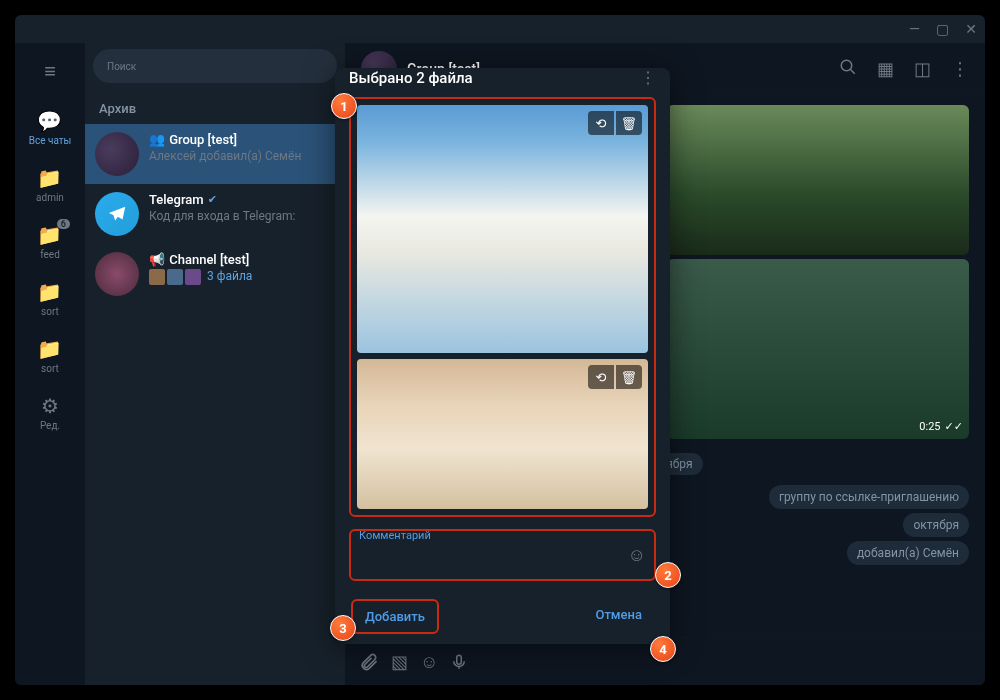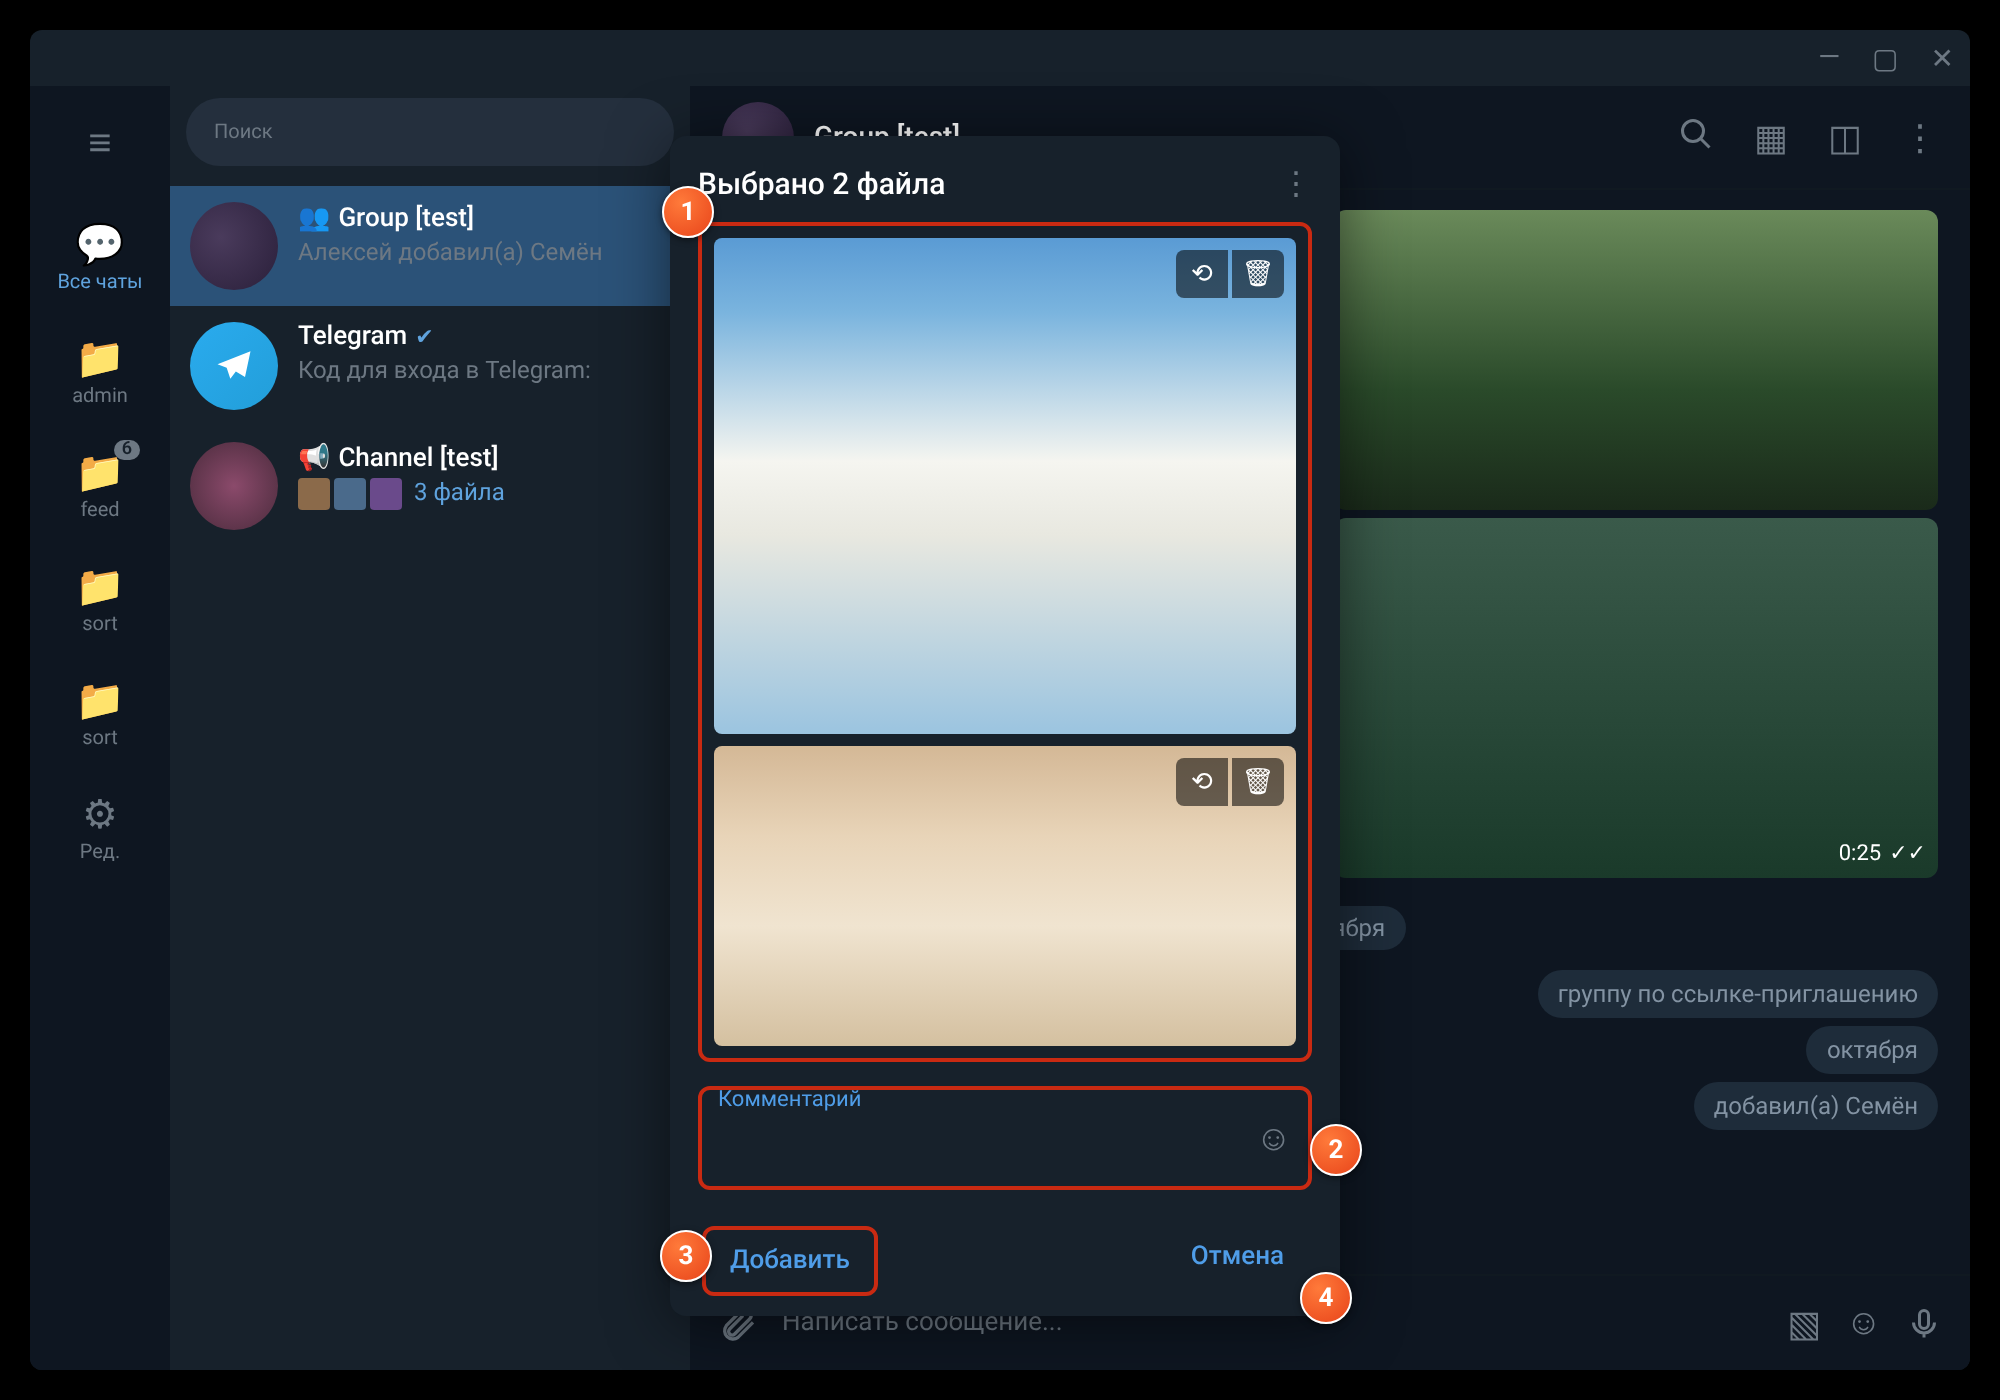--- a/index.html
+++ b/index.html
@@ -43,21 +43,21 @@
 .m3{height:180px;background:linear-gradient(180deg,#d4826a 0%,#8b3a4a 40%,#2a1a3a 100%)}
 .m4{height:180px;background:linear-gradient(180deg,#3a5a4a,#1a3a2a);position:relative}
 .vid-dur{position:absolute;bottom:6px;right:6px;color:#fff;font-size:11px;display:flex;align-items:center;gap:4px}
 .date-pill{background:#1e2c3a;color:#8393a3;font-size:12px;padding:4px 10px;border-radius:12px;display:inline-block;margin:6px 0}
 .sys-msg{display:flex;justify-content:flex-end;margin:4px 0}
 .sys-bubble{background:#1e2c3a;color:#8393a3;font-size:12px;padding:5px 10px;border-radius:12px}
 .composer{height:48px;border-top:1px solid #101921;display:flex;align-items:center;padding:0 14px;gap:12px;color:#6d7883}
 .composer-input{flex:1;color:#6d7883;font-size:13px}
 .composer span{font-size:18px;cursor:pointer}
 
-.modal{position:absolute;top:68px;left:335px;width:335px;background:#17212b;border-radius:8px;box-shadow:0 4px 30px rgba(0,0,0,.5);z-index:10;padding:14px 14px 10px}
+.modal{position:absolute;top:68px;left:335px;width:335px;background:#17212b;border-radius:8px;box-shadow:0 4px 30px rgba(0,0,0,.5);z-index:10;padding:0 14px 10px}
 .modal-hdr{display:flex;justify-content:space-between;align-items:center;margin-bottom:10px}
 .modal-title{color:#fff;font-size:15px;font-weight:500}
 .modal-menu{color:#6d7883;font-size:16px;cursor:pointer}
 .preview-box{border:2px solid #c92a12;border-radius:6px;padding:6px;margin-bottom:12px}
 .preview{position:relative;border-radius:4px;overflow:hidden;margin-bottom:6px}
 .preview:last-child{margin-bottom:0}
 .preview-img{width:100%;height:248px;display:block}
 .cloud{background:linear-gradient(180deg,#5a9bd4 0%,#7ab4de 15%,#f5f5f0 45%,#e8e8e0 60%,#9bc4e0 100%)}
 .puppy{height:150px;background:linear-gradient(180deg,#d4b896 0%,#e8d4b8 30%,#f0e4d0 60%,#d4c0a0 100%)}
 .prev-actions{position:absolute;top:6px;right:6px;display:flex;gap:2px}
@@ -110,20 +110,21 @@
         <div>sort</div>
       </div>
       <div class="iconbar-item">
         <div class="ic">⚙</div>
         <div>Ред.</div>
       </div>
     </div>
 
     <div class="chatlist">
       <div class="search">Поиск</div>
+      <div class="archive">Архив</div>
       <div class="chat active">
         <div class="ava ava1"></div>
         <div class="chat-txt">
           <div class="chat-name">
               <span>👥</span>
               <span>Group [test]</span>
             </div>
           <div class="chat-msg">Алексей добавил(a) Семён</div>
         </div>
       </div>
@@ -198,21 +199,20 @@
         <div class="sys-msg">
             <span class="sys-bubble">добавил(a) Семён</span>
           </div>
       </div>
       <div class="composer">
         <span>
           <svg width="20" height="20" viewBox="0 0 24 24" fill="none" stroke="#6d7883" stroke-width="2">
               <path d="M21 11l-9 9a5 5 0 01-7-7l9-9a3.5 3.5 0 015 5l-9 9a2 2 0 01-3-3l8-8"></path>
             </svg>
         </span>
-        <div class="composer-input">Написать сообщение...</div>
         <span>▧</span>
         <span>☺</span>
         <span>
           <svg width="18" height="18" viewBox="0 0 24 24" fill="none" stroke="#6d7883" stroke-width="2">
               <rect x="9" y="3" width="6" height="12" rx="3"></rect>
               <path d="M5 11a7 7 0 0014 0M12 18v3"></path>
             </svg>
         </span>
       </div>
     </div>

